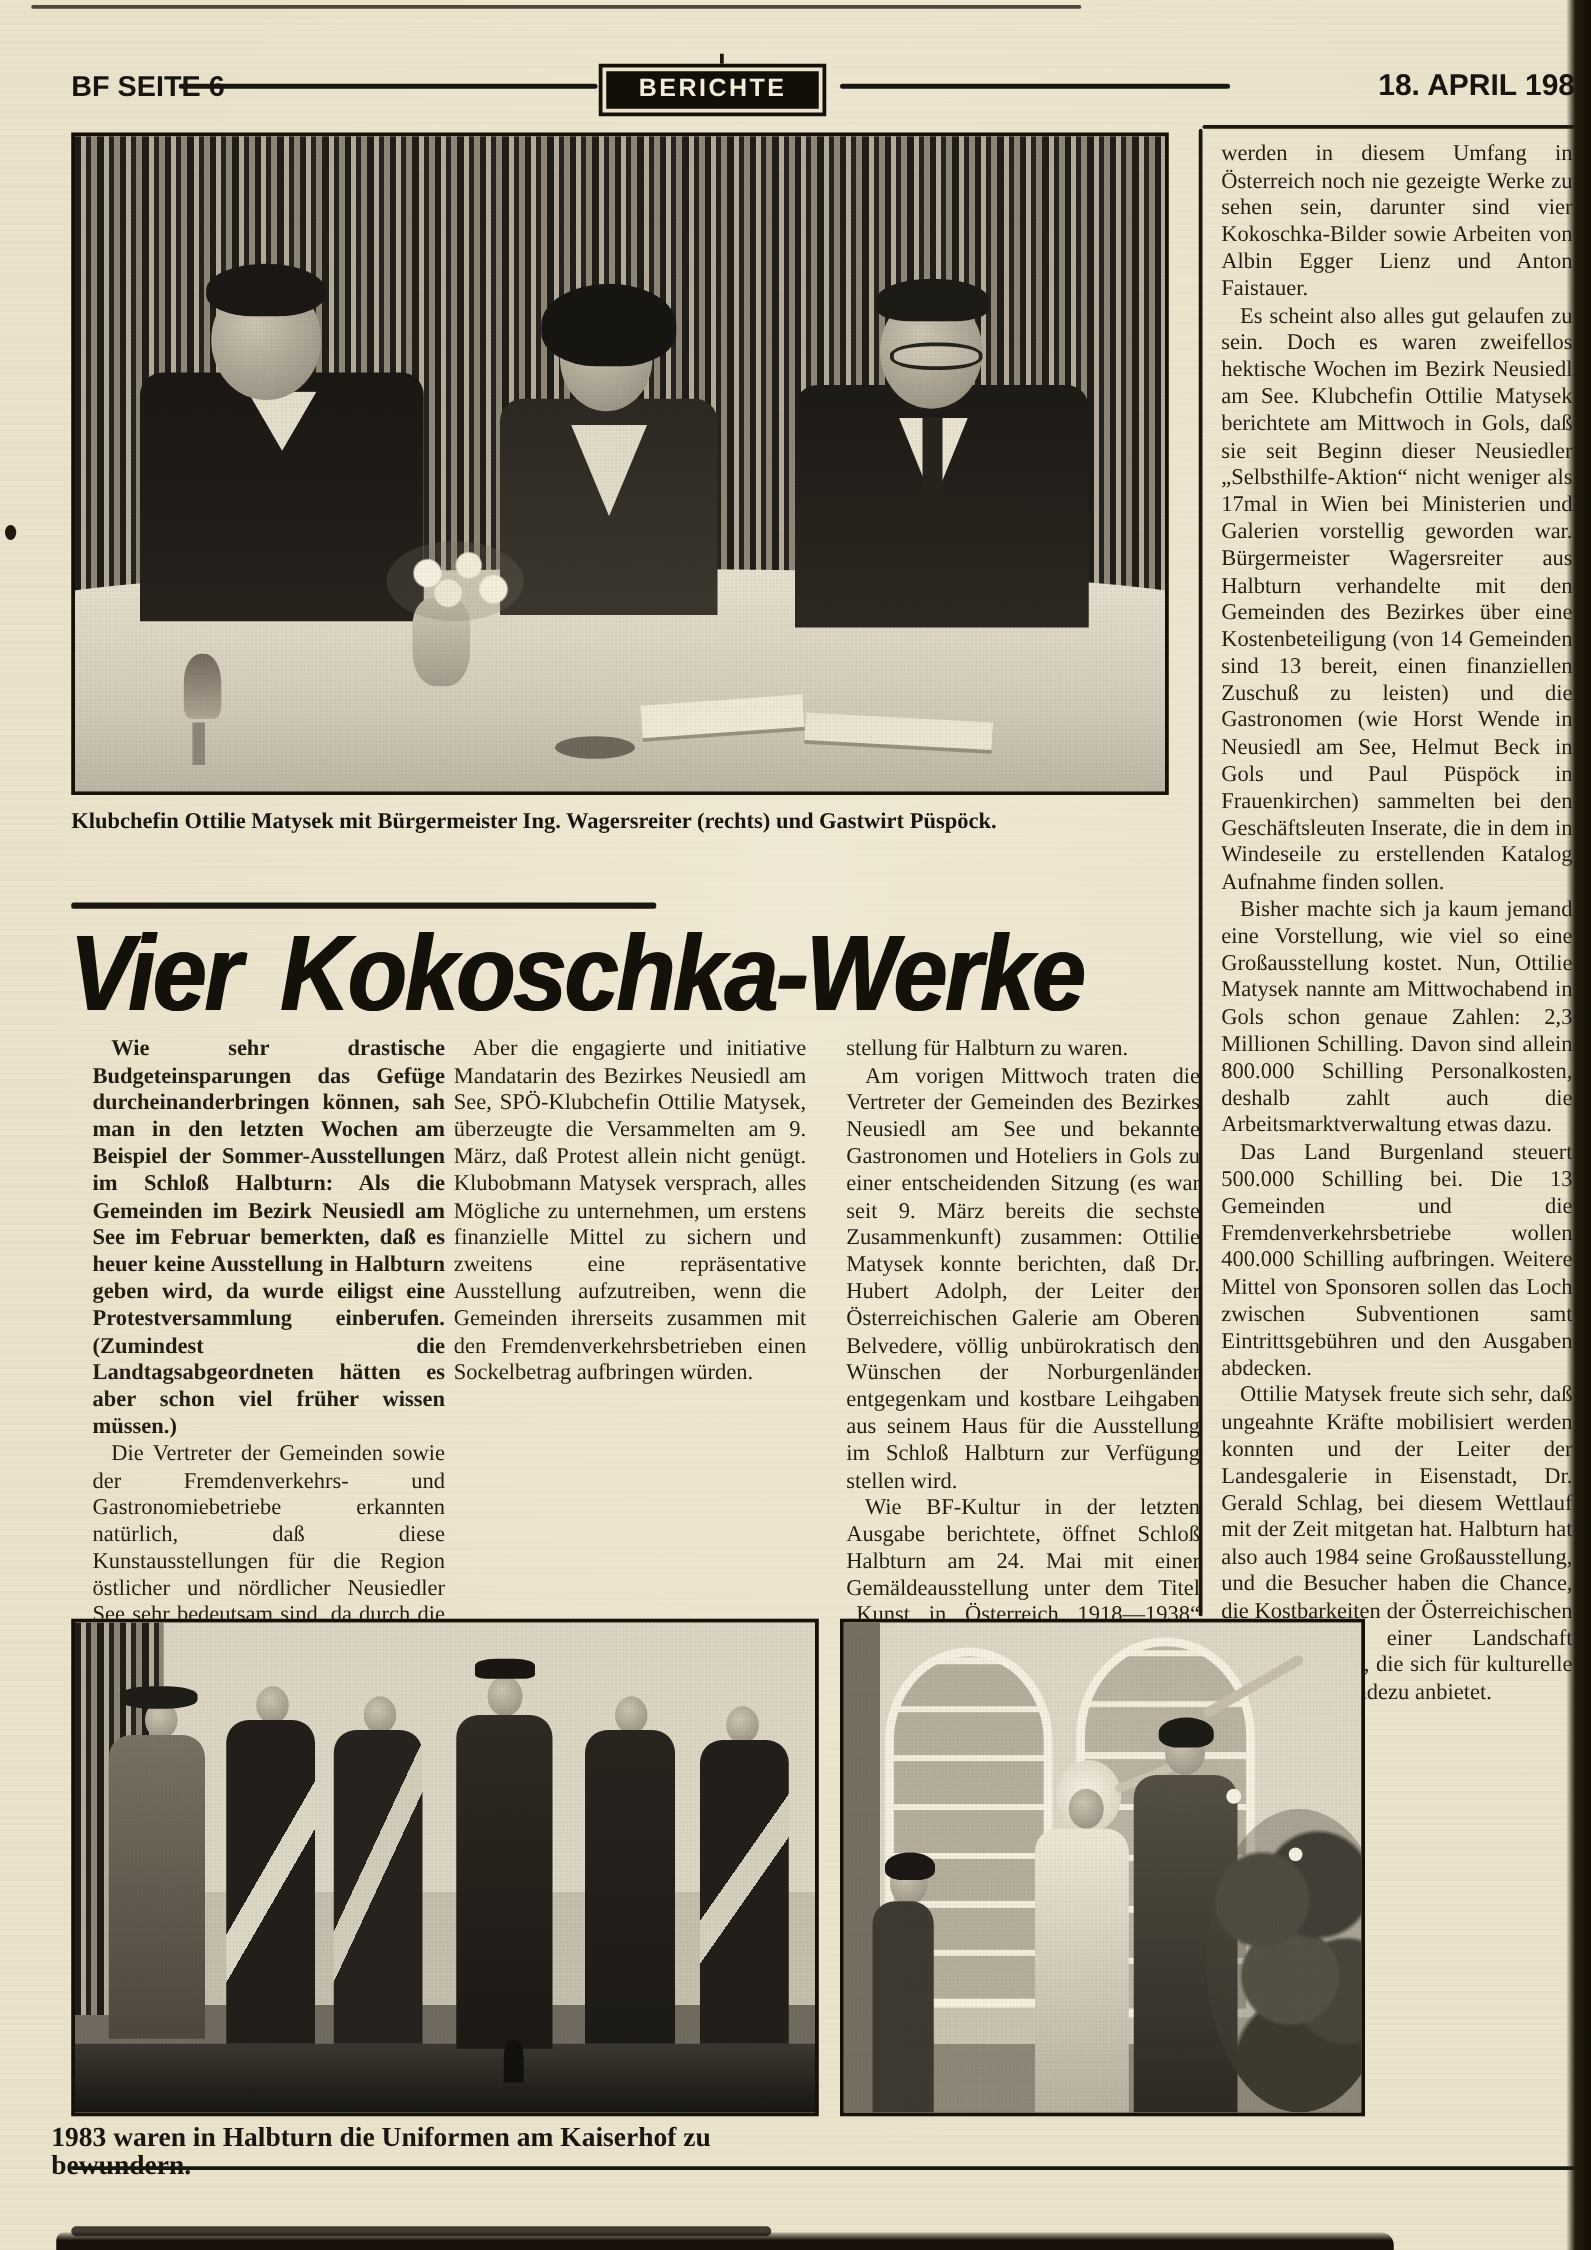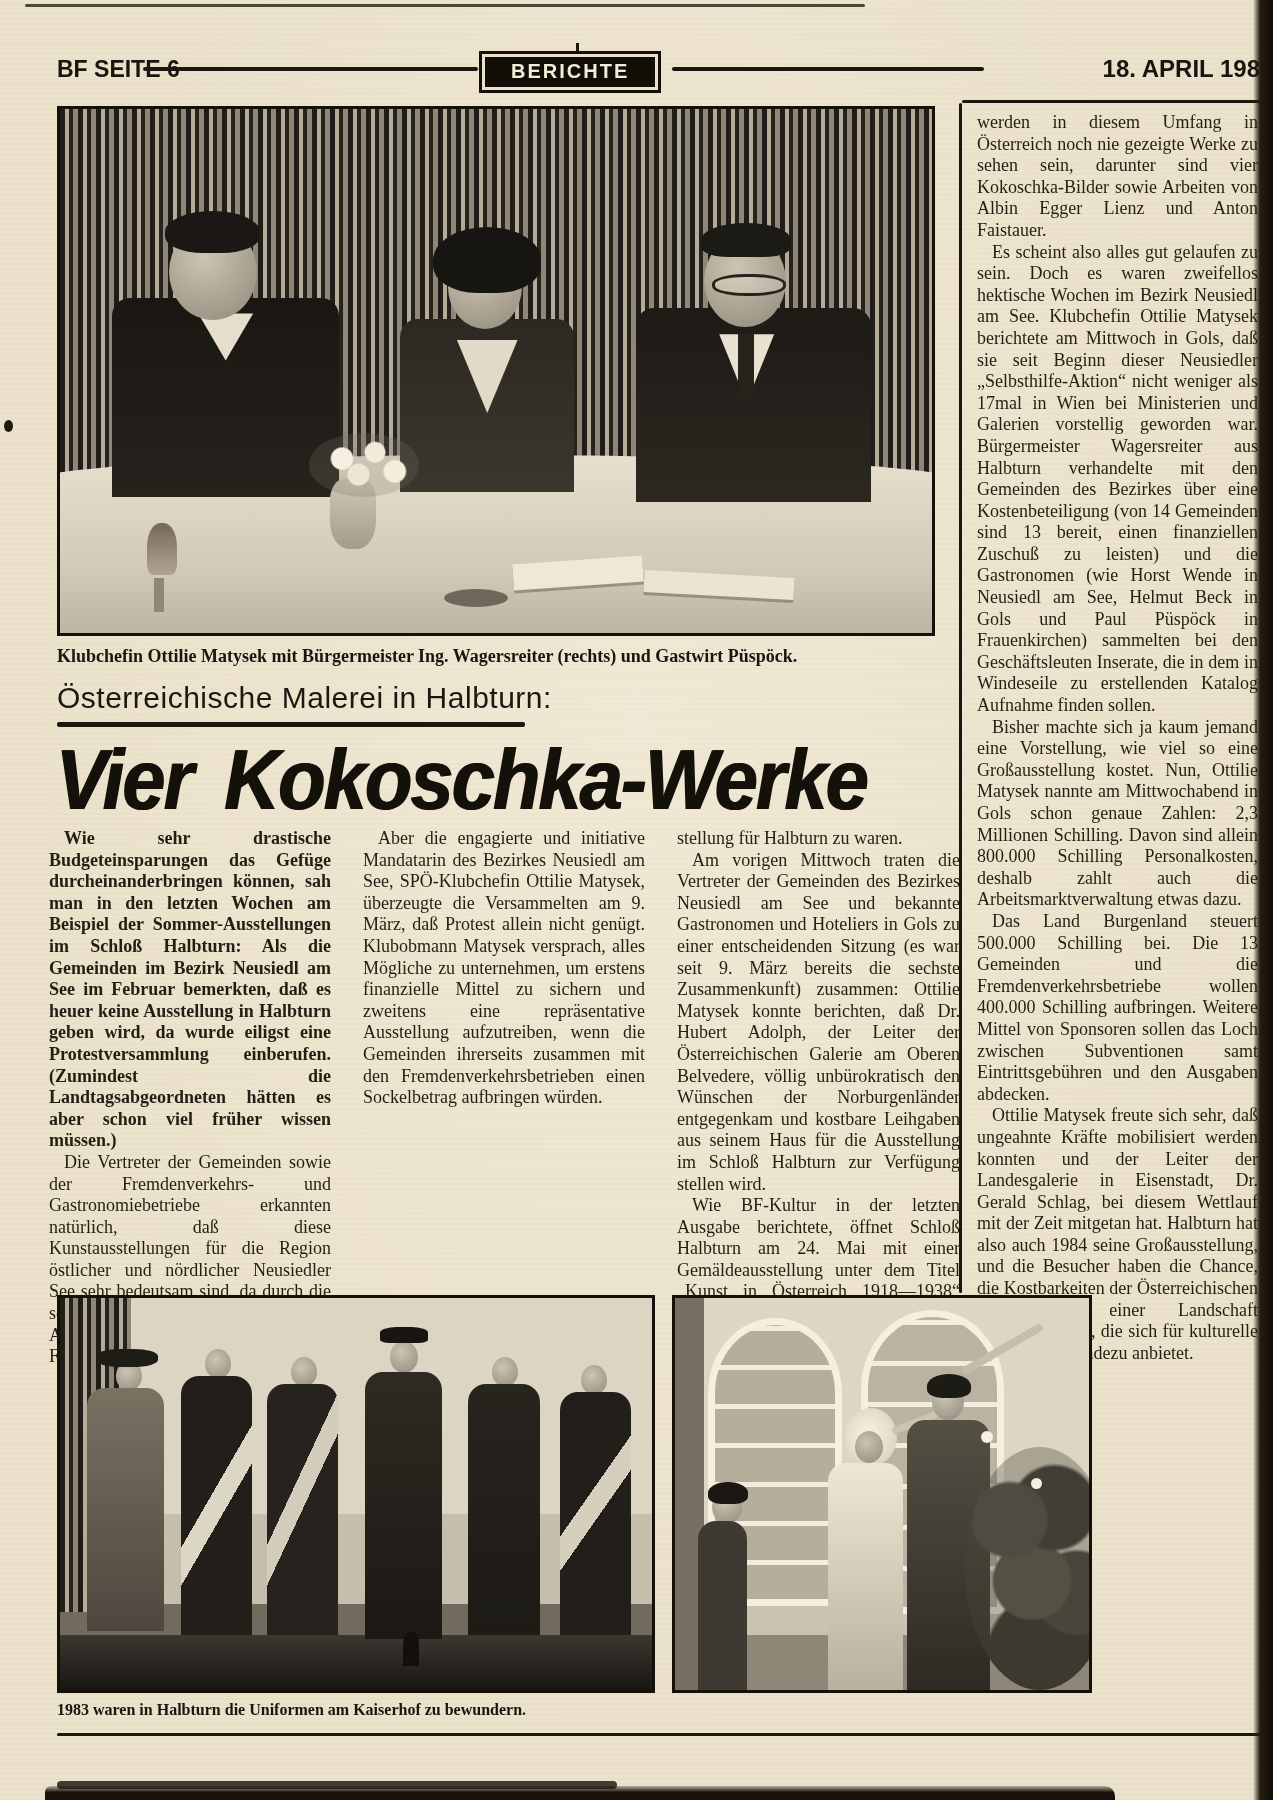--- a/index.html
+++ b/index.html
@@ -89,25 +89,24 @@
       <div class="abs blob" style="left:28.5%;bottom:26%;width:110px;height:64px;background:radial-gradient(circle at 30% 40%,#f0ead4 12%,rgba(0,0,0,0) 14%),radial-gradient(circle at 60% 30%,#ece5cd 12%,rgba(0,0,0,0) 14%),radial-gradient(circle at 45% 65%,#e8e0c6 14%,rgba(0,0,0,0) 16%),radial-gradient(circle at 78% 60%,#efe8d0 11%,rgba(0,0,0,0) 13%),rgba(120,110,80,.25);"></div>
       <div class="abs" style="left:52%;bottom:9%;width:130px;height:26px;background:#e9e2ca;transform:rotate(-4deg);box-shadow:0 3px 0 rgba(60,45,25,.35);"></div>
       <div class="abs" style="left:67%;bottom:7%;width:150px;height:22px;background:#e6dec5;transform:rotate(3deg);box-shadow:0 3px 0 rgba(60,45,25,.35);"></div>
       <div class="abs blob" style="left:44%;bottom:5%;width:64px;height:18px;background:#6e6248;"></div>
       <div class="grain"></div>
     </div>
   </div>
 
   <div class="abs caption" style="left:57px;top:645px;width:880px;">Klubchefin Ottilie Matysek mit Bürgermeister Ing. Wagersreiter (rechts) und Gastwirt Püspöck.</div>
 
-  <div class="abs kicker" style="left:57px;top:681px;">Österreichische Malerei in Halbturn:</div>
   <div class="abs rule" style="left:57px;top:722px;width:468px;height:5px;"></div>
   <div class="abs headline" style="left:55px;top:730px;">Vier Kokoschka-Werke</div>
 
-  <div class="abs col" style="left:49px;top:828px;width:282px;">
+  <div class="abs col" style="left:74px;top:828px;width:282px;">
     <p class="lead">Wie sehr drastische Budgeteinsparungen das Gefüge durcheinanderbringen können, sah man in den letzten Wochen am Beispiel der Sommer-Ausstellungen im Schloß Halbturn: Als die Gemeinden im Bezirk Neusiedl am See im Februar bemerkten, daß es heuer keine Ausstellung in Halbturn geben wird, da wurde eiligst eine Protestversammlung einberufen. (Zumindest die Landtagsabgeordneten hätten es aber schon viel früher wissen müssen.)</p>
     <p>Die Vertreter der Gemeinden sowie der Fremdenverkehrs- und Gastronomiebetriebe erkannten natürlich, daß diese Kunstausstellungen für die Region östlicher und nördlicher Neusiedler See sehr bedeutsam sind, da durch die sogenannte Umwegrentabilität Auswirkungen auf die Fremdenverkehrsbetriebe, die</p>
   </div>
   <div class="abs col" style="left:363px;top:828px;width:282px;">
     <p>Aber die engagierte und initiative Mandatarin des Bezirkes Neusiedl am See, SPÖ-Klubchefin Ottilie Matysek, überzeugte die Versammelten am 9. März, daß Protest allein nicht genügt. Klubobmann Matysek versprach, alles Mögliche zu unternehmen, um erstens finanzielle Mittel zu sichern und zweitens eine repräsentative Ausstellung aufzutreiben, wenn die Gemeinden ihrerseits zusammen mit den Fremdenverkehrsbetrieben einen Sockelbetrag aufbringen würden.</p>
   </div>
   <div class="abs col" style="left:677px;top:828px;width:283px;">
     <p class="flush">stellung für Halbturn zu waren.</p>
     <p>Am vorigen Mittwoch traten die Vertreter der Gemeinden des Bezirkes Neusiedl am See und bekannte Gastronomen und Hoteliers in Gols zu einer entscheidenden Sitzung (es war seit 9. März bereits die sechste Zusammenkunft) zusammen: Ottilie Matysek konnte berichten, daß Dr. Hubert Adolph, der Leiter der Österreichischen Galerie am Oberen Belvedere, völlig unbürokratisch den Wünschen der Norburgenländer entgegenkam und kostbare Leihgaben aus seinem Haus für die Ausstellung im Schloß Halbturn zur Verfügung stellen wird.</p>
     <p>Wie BF-Kultur in der letzten Ausgabe berichtete, öffnet Schloß Halbturn am 24. Mai mit einer Gemäldeausstellung unter dem Titel „Kunst in Österreich 1918—1938“ seine Pforten. Dabei</p>
@@ -166,21 +165,21 @@
       <div class="fig-body" style="left:56%;top:31%;width:20%;height:69%;background:linear-gradient(180deg,#544a33,#2c2516);"></div>
       <div class="abs" style="left:68%;top:12%;width:22%;height:8px;background:#c4b996;transform:rotate(-30deg);border-radius:4px;"></div>
 
       <div class="abs blob" style="left:70%;top:38%;width:36%;height:62%;background:radial-gradient(circle at 30% 30%,#4a4730 18%,rgba(0,0,0,0) 20%),radial-gradient(circle at 60% 25%,#3d3a26 20%,rgba(0,0,0,0) 22%),radial-gradient(circle at 45% 55%,#504c33 24%,rgba(0,0,0,0) 26%),radial-gradient(circle at 75% 60%,#44412b 22%,rgba(0,0,0,0) 24%),radial-gradient(circle at 55% 85%,#38351f 26%,rgba(0,0,0,0) 28%),rgba(70,66,44,.35);"></div>
       <div class="abs blob" style="left:74%;top:34%;width:12px;height:12px;background:#f1ecd8;"></div>
       <div class="abs blob" style="left:86%;top:46%;width:11px;height:11px;background:#efe9d4;"></div>
       <div class="grain"></div>
     </div>
   </div>
 
-  <div class="abs caption" style="left:57px;top:1699px;width:600px;font-size:16px;">1983 waren in Halbturn die Uniformen am Kaiserhof zu bewundern.</div>
+  <div class="abs caption" style="left:41px;top:1699px;width:600px;font-size:22px;">1983 waren in Halbturn die Uniformen am Kaiserhof zu bewundern.</div>
   <div class="abs rule" style="left:57px;top:1733px;width:1205px;height:3px;"></div>
 
   <div class="abs" style="left:25px;top:4px;width:840px;height:3px;background:rgba(25,19,11,.75);border-radius:2px;"></div>
   <div class="abs edge-right" style="right:0;top:0;width:20px;height:1800px;"></div>
   <div class="abs" style="left:4px;top:420px;width:9px;height:12px;background:#20180d;border-radius:50%;"></div>
   <div class="abs edge-bottom" style="left:45px;top:1786px;width:1070px;height:14px;"></div>
   <div class="abs" style="left:57px;top:1781px;width:560px;height:8px;background:rgba(23,17,10,.8);border-radius:4px;"></div>
 
 </div>
 

